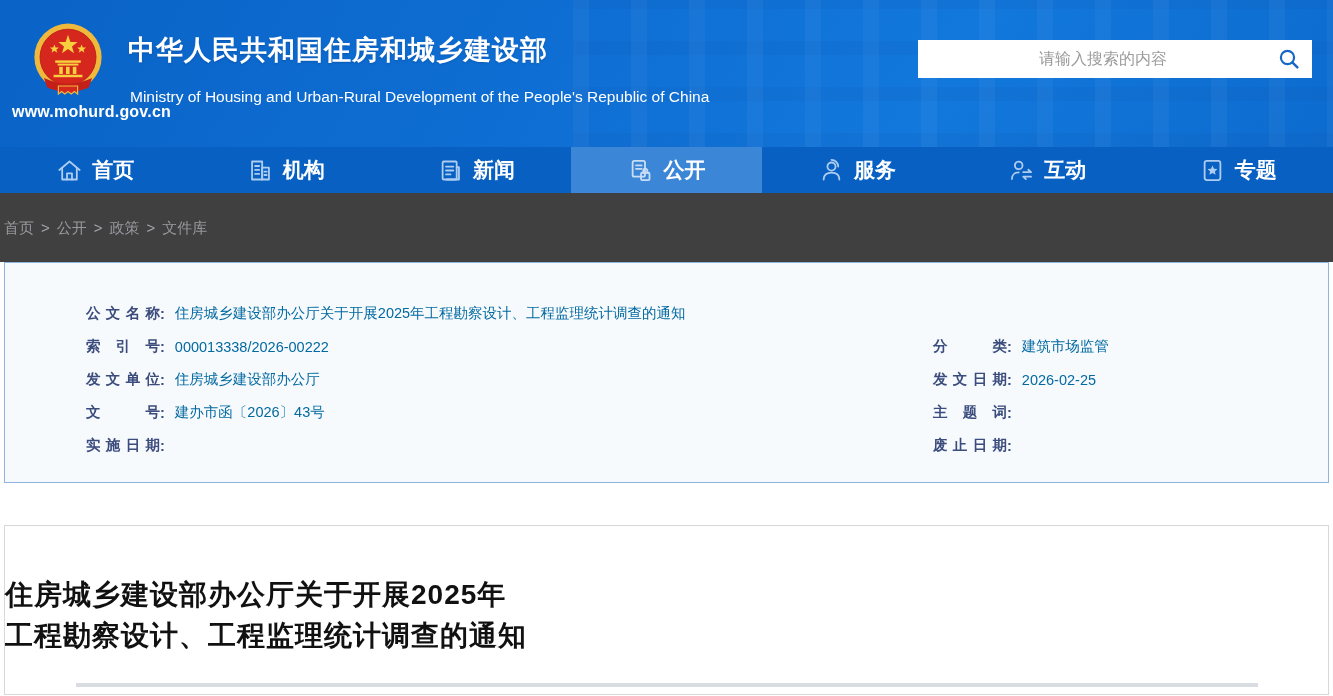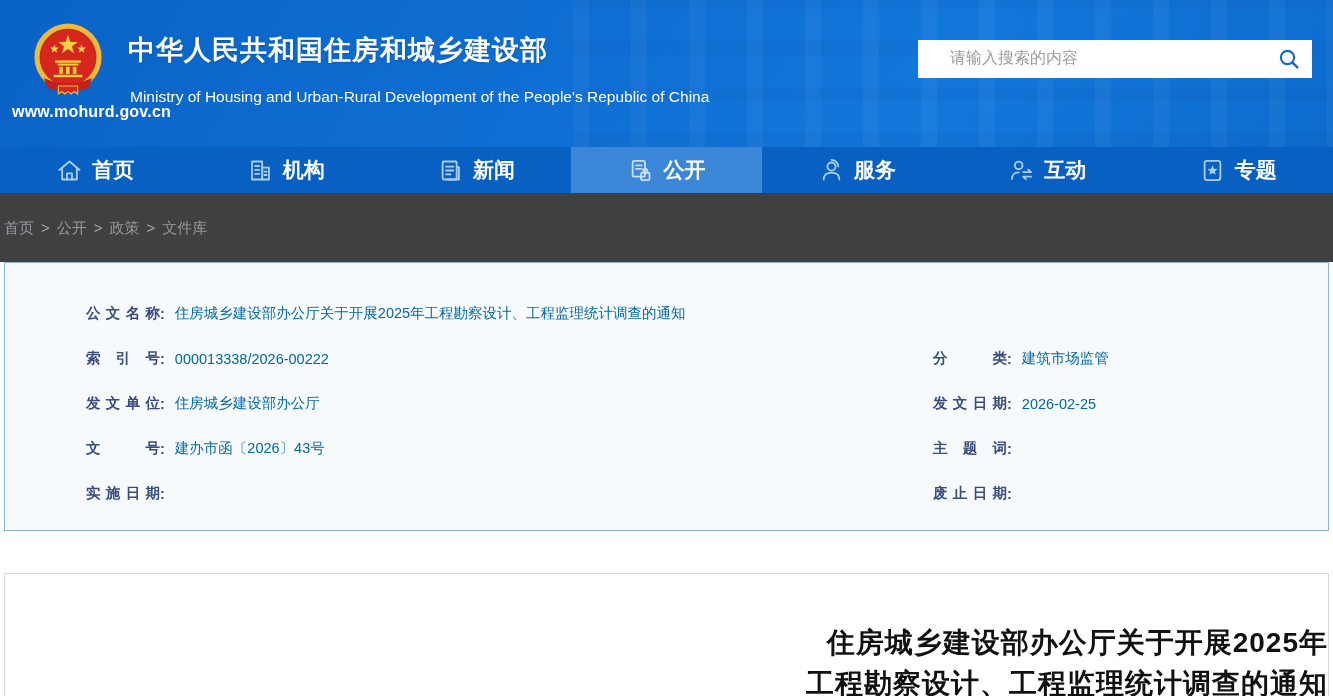--- a/index.html
+++ b/index.html
@@ -16,21 +16,21 @@
       repeating-linear-gradient(0deg, rgba(20,90,180,.25) 0 14px, rgba(255,255,255,0) 14px 46px); }
   .emblem { position:absolute; left:28px; top:20px; width:80px; height:84px; }
   .site-url { position:absolute; left:12px; top:103px; color:#fff; font-weight:bold;
     font-size:16px; letter-spacing:.2px; }
   .title-cn { position:absolute; left:128px; top:32px; color:#fff; font-weight:bold;
     font-size:27px; letter-spacing:1px; text-shadow:0 1px 2px rgba(0,40,100,.25); }
   .title-en { position:absolute; left:130px; top:88px; color:#fff; font-size:15.5px; }
   .searchbox { position:absolute; left:918px; top:40px; width:394px; height:38px;
     background:#fff; display:flex; align-items:center; }
   .searchbox input { flex:1; border:none; outline:none; font-size:16px; color:#737373;
-    padding:0 10px 0 32px; background:transparent; font-family:Liberation Mono, monospace; }
+    padding:0 10px 0 32px; background:transparent; font-family:Liberation Serif, serif;text-align:center; }
   .searchbox input::placeholder { color:#9b9b9b; }
   .search-btn { width:46px; height:38px; border:none; background:transparent; cursor:pointer;
     display:flex; align-items:center; justify-content:center; }
 
   
   .nav { height:46px; background:#0760c2; display:flex; }
   .nav-item { width:190.43px; height:46px; display:flex; align-items:center; justify-content:center;
     gap:9px; color:#fff; font-size:21px; font-weight:bold; cursor:pointer; }
   .nav-item.active { background:#3c86d8; }
   .nav-item svg { stroke:#aecdf1; fill:none; stroke-width:1.6; stroke-linecap:round; stroke-linejoin:round; }
@@ -38,30 +38,30 @@
 
   
   .crumbbar { background:#404040; padding:26px 0 0 4px; height:69px; }
   .crumb { font-size:15px; color:#98989e; }
   .crumb .sep { padding:0 7px; color:#a7a7ad; }
   .crumb a { color:#98989e; text-decoration:none; cursor:pointer; }
 
   
   .meta-box { margin:0 4px; border:1px solid #8fb3de; background:#f7fafd;
     padding:34px 0 20px 81px; }
-  .meta-grid { display:grid; grid-template-columns:1fr 395px;gap:12px; }
+  .meta-grid { display:grid; grid-template-columns:1fr 395px; }
   .meta-row { height:33px; display:flex; align-items:center; font-size:14.5px; }
   .meta-label { display:inline-block; width:74px; text-align:justify; text-align-last:justify;
     font-weight:bold; color:#3c4d7d; white-space:nowrap; }
   .meta-colon { font-weight:bold; color:#3c4d7d; }
   .meta-value { color:#0369a1; margin-left:10px; white-space:nowrap; }
 
   
   .article-box { margin:42px 4px 0; border:1px solid #d8d8d8; background:#fff; height:170px; }
-  .article-title { margin-top:48px; text-align:right; color:#111; font-weight:bold;
+  .article-title { margin-top:48px; text-align:left; color:#111; font-weight:bold;
     font-size:28px; line-height:41px; letter-spacing:1px; }
   .divider { margin:27px auto 0; width:1182px; height:4px; background:#d9dce1; }
 </style>
 </head>
 <body>
 
 <div class="header">
   <div class="bldg"></div>
 
   <svg class="emblem" viewBox="0 0 100 104">

